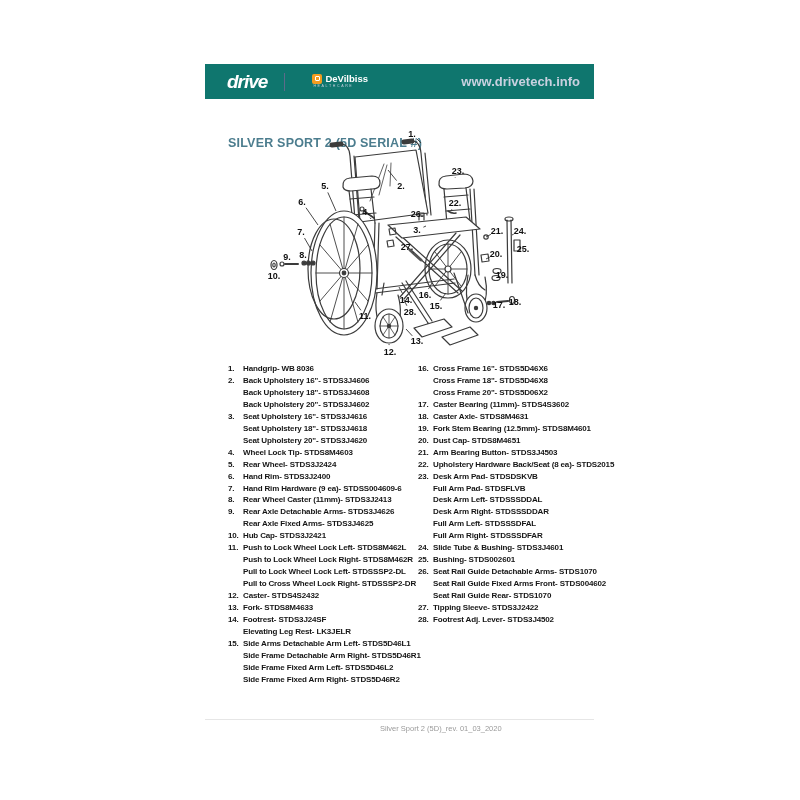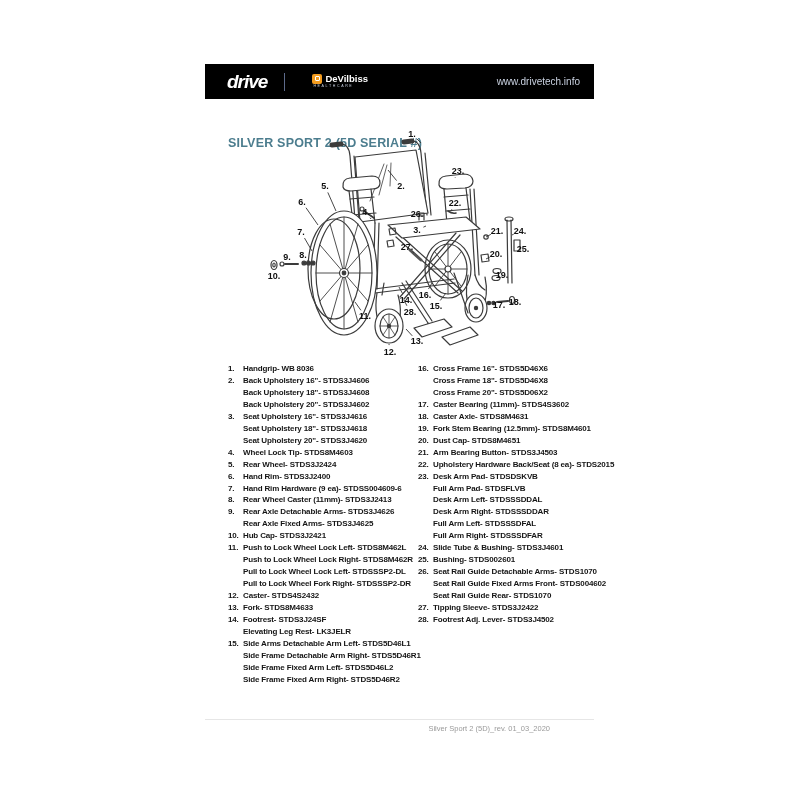--- a/index.html
+++ b/index.html
@@ -11,21 +11,21 @@
               background:#1f2c4c;display:flex;align-items:center;box-sizing:border-box;padding:0 14px 0 22px;}
   .brand{font-size:19px;font-weight:bold;font-style:italic;color:#ffffff;letter-spacing:-1px;line-height:1;}
   .header-divider{width:1px;height:18px;background:#5d6a8a;margin:0 9px 0 11px;}
   .subbrand{display:flex;flex-direction:column;line-height:1;}
   .subbrand-row{display:flex;align-items:center;gap:3px;margin-left:12px;}
   .dv-mark{width:10px;height:10px;background:#f39c1f;border-radius:2px;position:relative;flex:none;}
   .dv-mark::after{content:"";position:absolute;left:2.5px;top:2.5px;width:5px;height:5px;
                   background:transparent;border:1.4px solid #ffffff;border-radius:1px;box-sizing:border-box;}
   .subbrand-name{color:#ffffff;font-weight:bold;font-size:9.5px;}
   .subbrand-tag{color:#c7cfdf;font-size:3.6px;letter-spacing:1.6px;margin-top:1.5px;margin-left:13px;}
-  .website{margin-left:auto;color:#c9d1e0;font-size:10px;}
+  .website{margin-left:auto;color:#c9d1e0;font-size:13px;font-weight:bold;}
 
   
   .page-title{position:absolute;left:228px;top:108px;font-size:12.5px;font-weight:bold;
               color:#4c7d8e;letter-spacing:0.2px;margin-top:28px;}
 
   
   .diagram{position:absolute;left:258px;top:123px;width:292px;height:242px;}
   .diagram svg{position:absolute;left:0;top:0;}
   .callout{position:absolute;transform:translate(-50%,-50%);font-size:9px;font-weight:bold;
            color:#111;white-space:nowrap;}
@@ -34,29 +34,29 @@
   .parts-col{position:absolute;top:363px;font-size:8px;font-weight:bold;letter-spacing:-0.15px;}
   .parts-col.left{left:228px;width:186px;}
   .parts-col.right{left:418px;width:178px;}
   .part-item{display:flex;}
   .part-num{flex:none;width:15px;line-height:11.95px;}
   .part-lines{flex:1;}
   .part-line{line-height:11.95px;white-space:nowrap;}
 
   
   .footer-rule{position:absolute;left:205px;top:719px;width:389px;height:1px;background:#e6e6e6;}
-  .footer-text{position:absolute;left:380px;top:724px;width:170px;text-align:right;
+  .footer-text{position:absolute;left:380px;top:724px;width:170px;text-align:left;
                font-size:7.5px;color:#9a9a9a;}
 </style>
 </head>
 <body>
 
 <div class="page">
 
-  <div class="header-bar" style="background: #000000; gap: 6px;">
+  <div class="header-bar" style="background: #0f766e; gap: 6px;">
     <span class="brand">drive</span>
     <span class="header-divider"></span>
     <span class="subbrand">
       <span class="subbrand-row">
         <span class="dv-mark" style="background: rgb(243, 156, 31);"></span>
         <span class="subbrand-name">DeVilbiss</span>
       </span>
       <span class="subbrand-tag">HEALTHCARE</span>
     </span>
     <span class="website">www.drivetech.info</span>
@@ -334,21 +334,21 @@
         <div class="part-lines">
           <div class="part-line">Hub Cap- STDS3J2421</div>
         </div>
       </div>
       <div class="part-item">
         <span class="part-num">11.</span>
         <div class="part-lines">
           <div class="part-line">Push to Lock Wheel Lock Left- STDS8M462L</div>
           <div class="part-line">Push to Lock Wheel Lock Right- STDS8M462R</div>
           <div class="part-line">Pull to Lock Wheel Lock Left- STDSSSP2-DL</div>
-          <div class="part-line">Pull to Lock Wheel Fork Right- STDSSSP2-DR</div>
+          <div class="part-line">Pull to Cross Wheel Lock Right- STDSSSP2-DR</div>
         </div>
       </div>
       <div class="part-item">
         <span class="part-num">12.</span>
         <div class="part-lines">
           <div class="part-line">Caster- STDS4S2432</div>
         </div>
       </div>
       <div class="part-item">
         <span class="part-num">13.</span>

